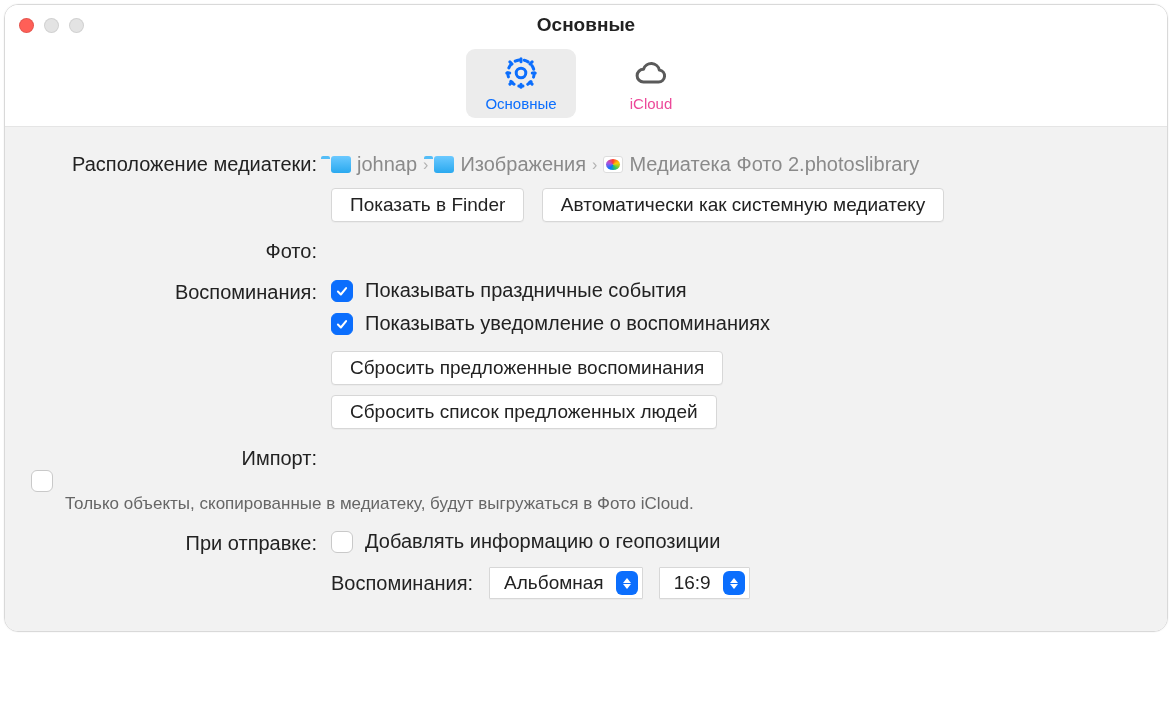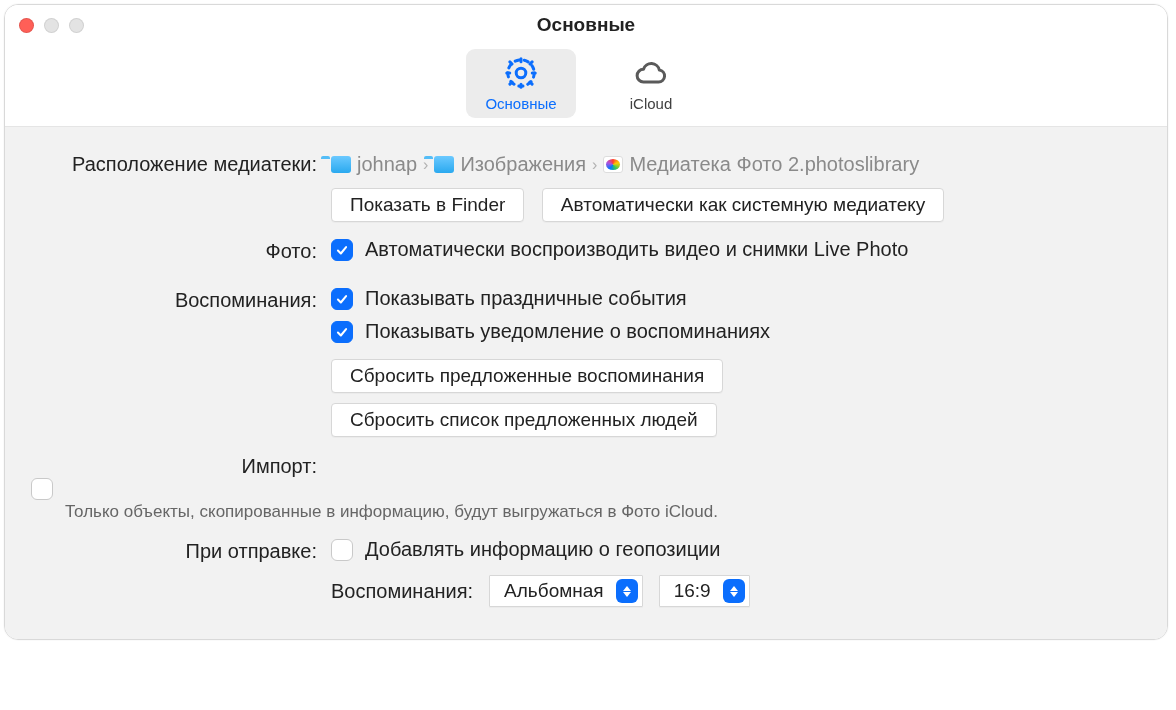--- a/index.html
+++ b/index.html
@@ -63,21 +63,21 @@
     justify-content: center;
     padding: 6px 16px 6px;
     border-radius: 9px;
     width: 110px;
     cursor: default;
   }
   .tab.selected { background: #ececec; }
   .tab .label {
     font-size: 15px;
     margin-top: 4px;
-    color: #404040;
+    color: #ec4899;
   }
   .tab.selected .label { color: #0b6efd; }
   .tab svg { display: block; }
   .content {
     background: #f2f2f2;
     padding: 24px 26px 28px 26px;
   }
   .row {
     display: flex;
     align-items: flex-start;
@@ -277,30 +277,20 @@
         </div>
         <div>
           <span class="btn">Показать в Finder</span>
           <span class="btn">Автоматически как системную медиатеку</span>
         </div>
       </div>
     </div>
 
     <div class="row" style="margin-top:14px;">
       <div class="label-col">Фото:</div>
-      <div class="val-col">
-        <div class="check-row">
-          <span class="chk checked">
-            <svg width="14" height="14" viewBox="0 0 24 24" fill="none" stroke="#fff" stroke-width="3.5" stroke-linecap="round" stroke-linejoin="round">
-                <polyline points="5 13 10 18 19 7"></polyline>
-              </svg>
-          </span>
-          <span>Автоматически воспроизводить видео и снимки Live Photo</span>
-        </div>
-      </div>
     </div>
 
     <div class="row" style="margin-top:6px;">
       <div class="label-col">Воспоминания:</div>
       <div class="val-col">
         <div class="check-row">
           <span class="chk checked">
             <svg width="14" height="14" viewBox="0 0 24 24" fill="none" stroke="#fff" stroke-width="3.5" stroke-linecap="round" stroke-linejoin="round">
                 <polyline points="5 13 10 18 19 7"></polyline>
               </svg>
@@ -325,21 +315,21 @@
     </div>
 
     <div class="row" style="margin-top:6px;flex-direction:column;">
       <div class="label-col">Импорт:</div>
       <div class="val-col">
         <div class="check-row" style="margin-bottom:2px;">
           <span class="chk">
             
           </span>
         </div>
-        <div class="sub">Только объекты, скопированные в информацию, будут выгружаться в Фото iCloud.</div>
+        <div class="sub">Только объекты, скопированные в медиатеку, будут выгружаться в Фото iCloud.</div>
       </div>
     </div>
 
     <div class="row" style="margin-top:14px; margin-bottom:4px;">
       <div class="label-col">При отправке:</div>
       <div class="val-col">
         <div class="check-row" style="margin-bottom:0;">
           <span class="chk">
             
           </span>

